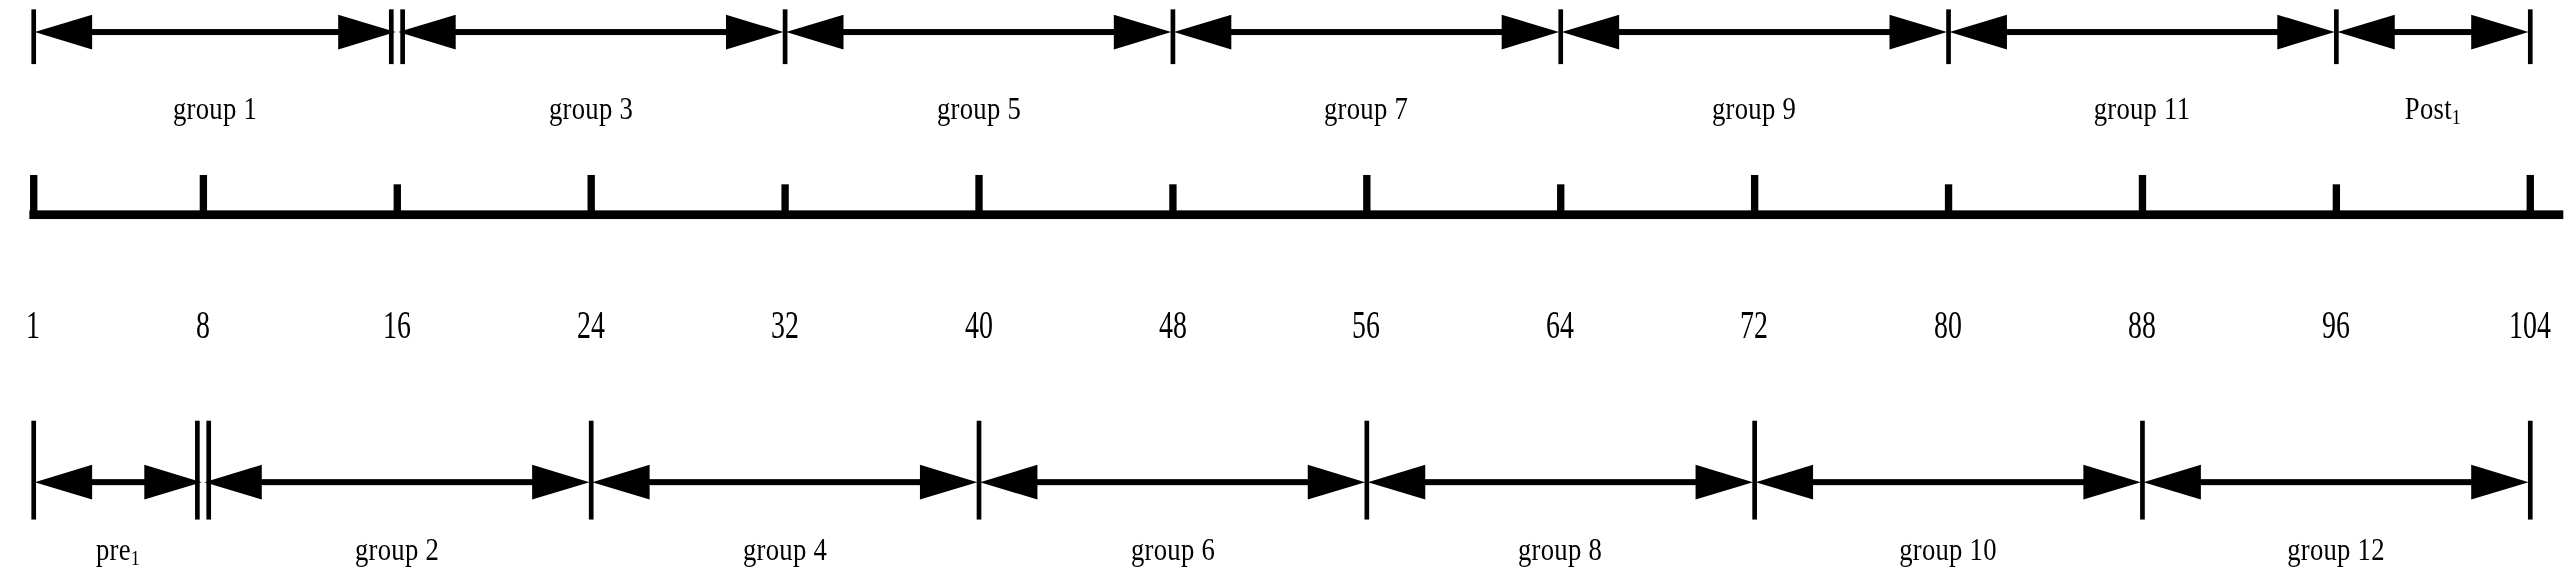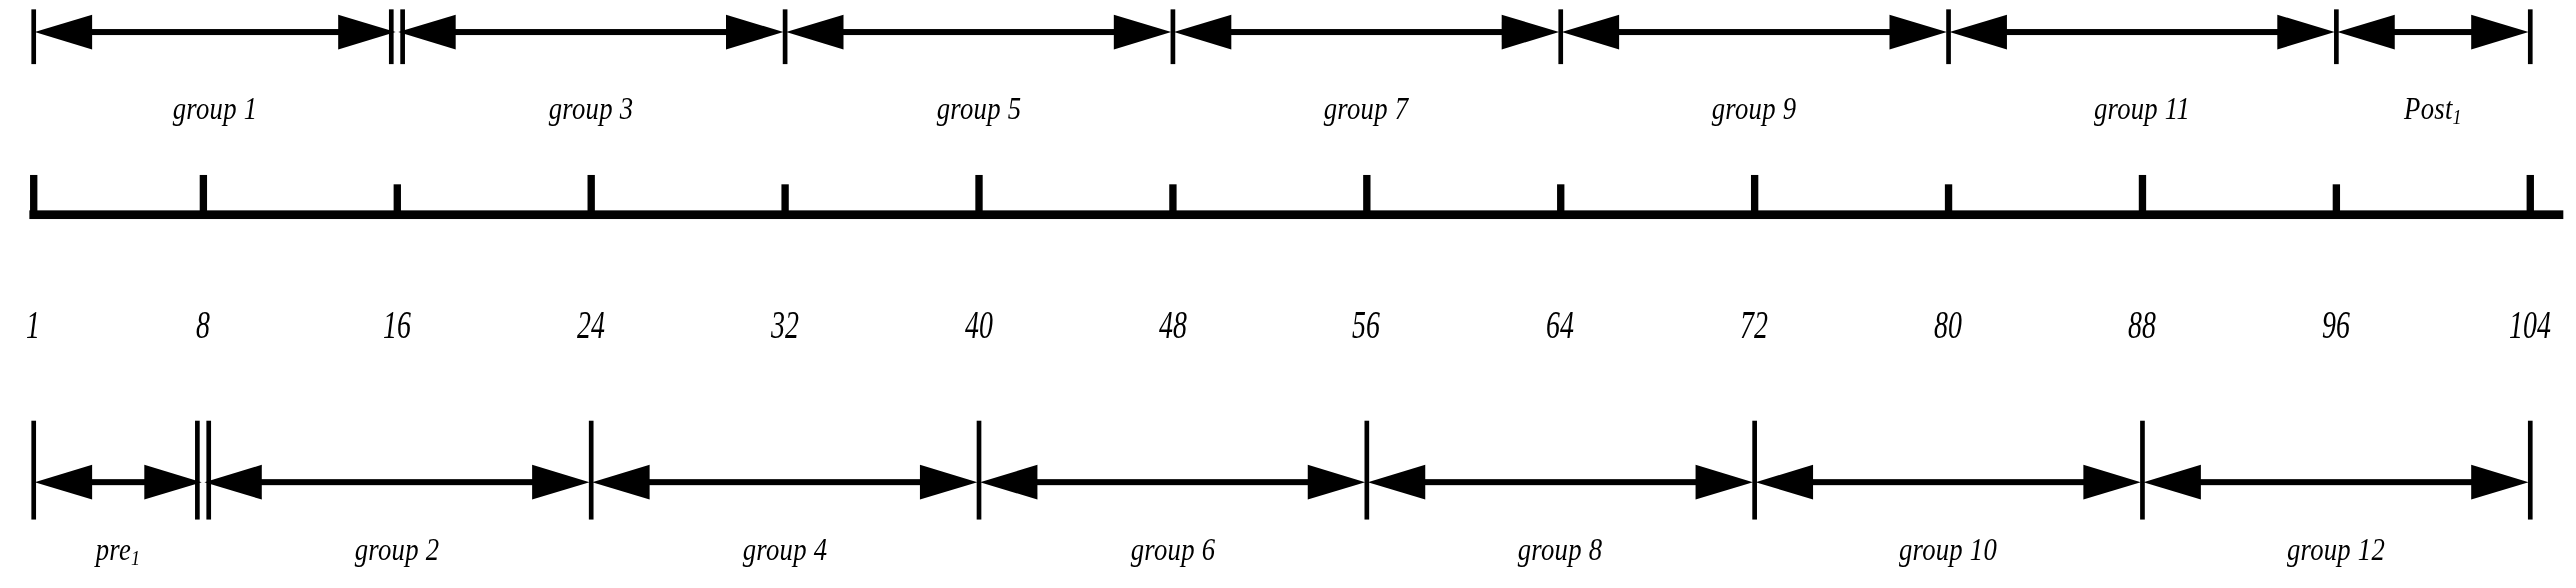--- a/index.html
+++ b/index.html
@@ -9,21 +9,20 @@
   }
   body {
     font-family: "Liberation Serif", "DejaVu Serif", serif;
   }
   #figure {
     position: relative;
     width: 2576px;
     height: 589px;
     background: #ffffff;
     overflow: hidden;
-    font-style: italic;
   }
   #figure svg {
     position: absolute;
     left: 0;
     top: 0;
     width: 2576px;
     height: 589px;
     display: block;
   }
   .seg-label,

